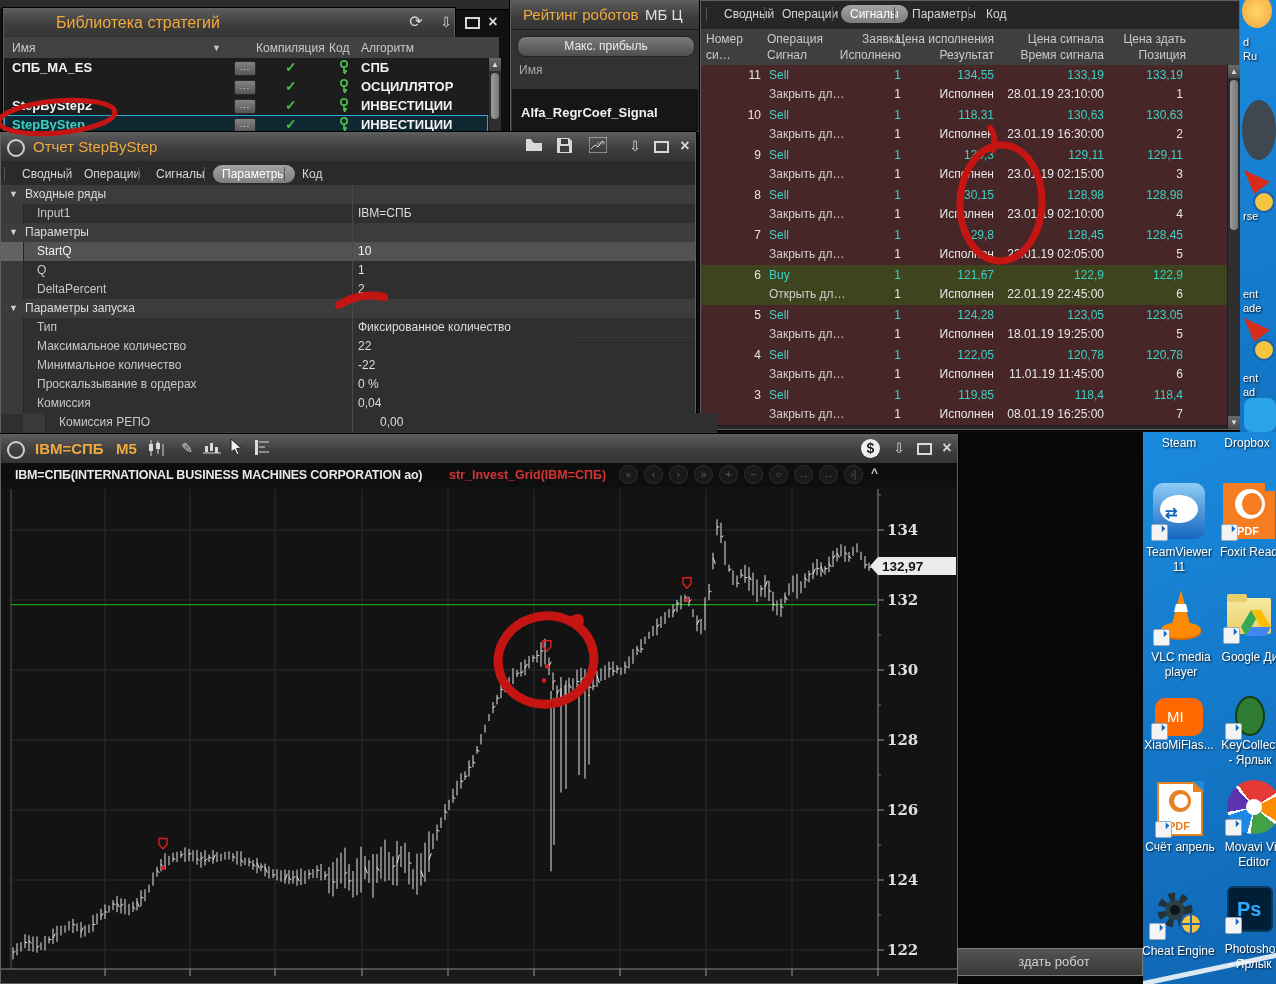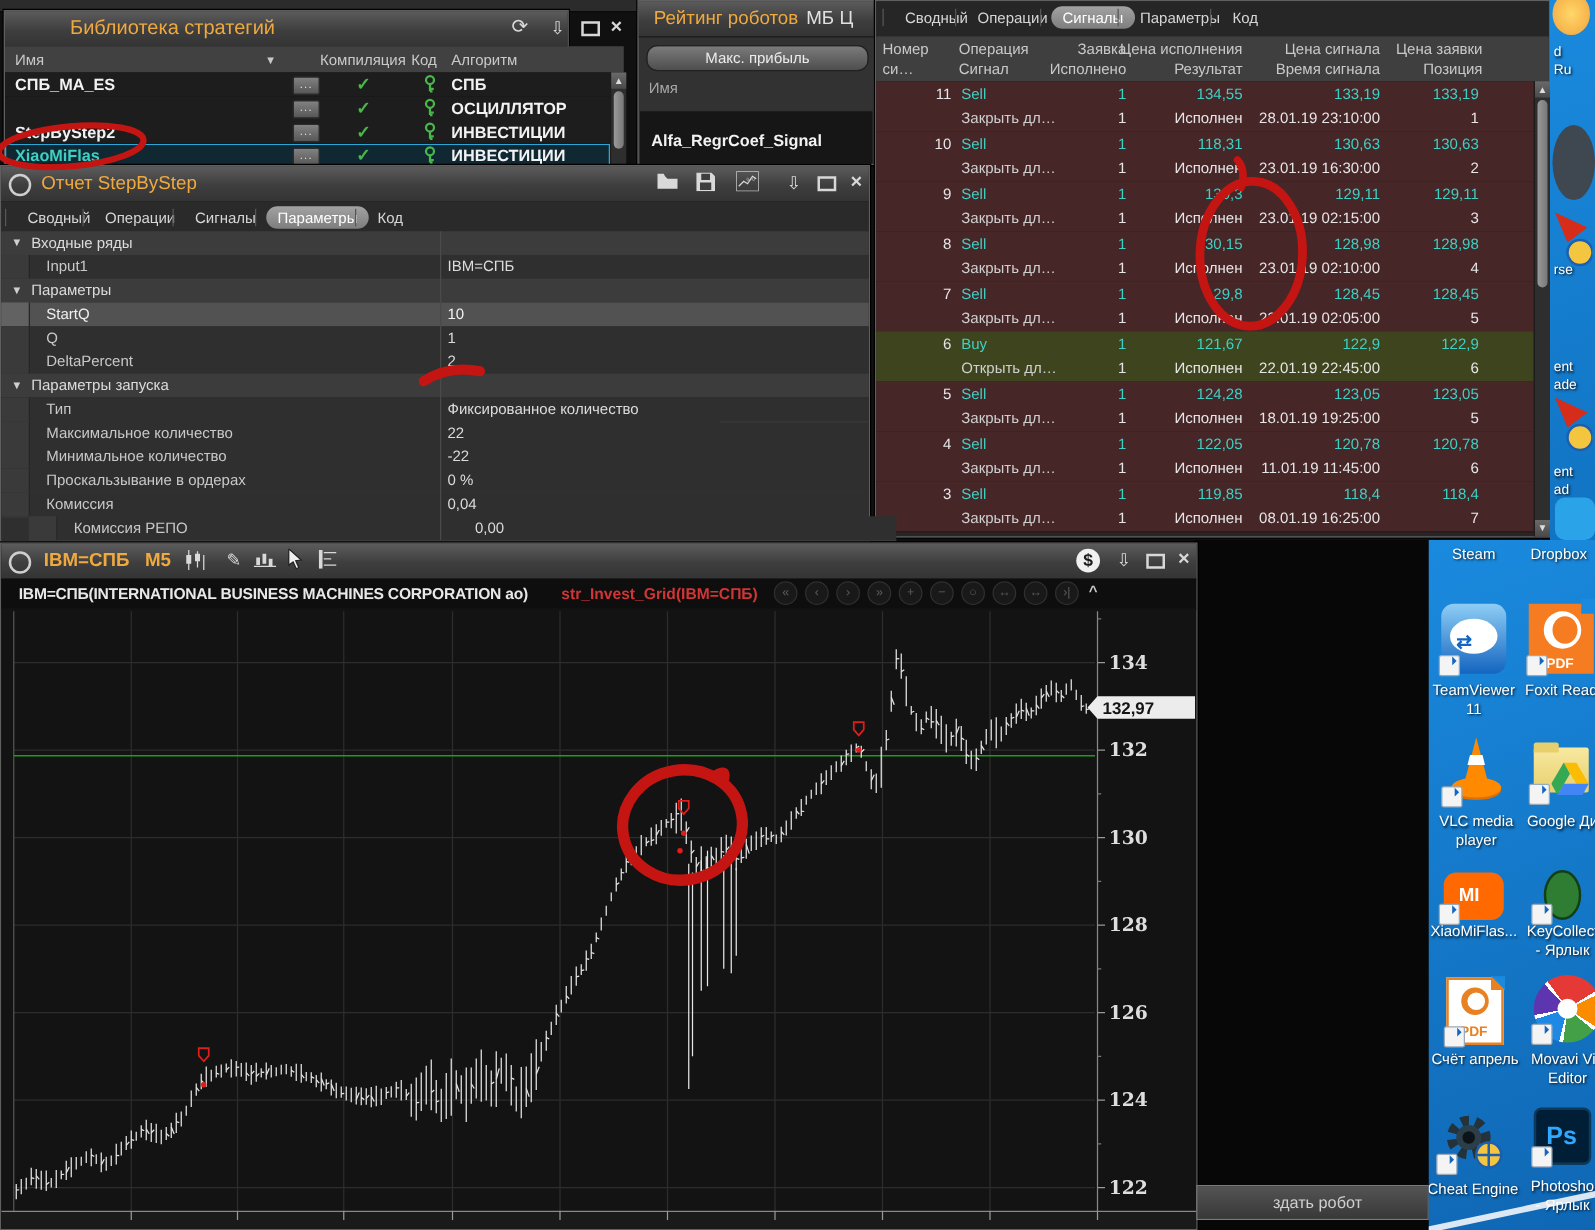--- a/index.html
+++ b/index.html
@@ -96,21 +96,21 @@
           <div class="abs check" style="left: 281px; top: 1px;">✓</div>
           <div class="abs" style="left: 333px; top: 1px; width: 14px; height: 16px;">
             <svg width="14" height="16" viewBox="0 0 14 16">
               <circle cx="7" cy="5" r="3.2" fill="none" stroke="#49b84b" stroke-width="1.8"></circle>
               <path d="M7 8 v6 M7 12 h3 M7 14 h2" stroke="#49b84b" stroke-width="1.8" fill="none"></path>
             </svg>
           </div>
           <div class="abs libname" style="left: 357px; top: 2px;">ИНВЕСТИЦИИ</div>
         </div>
         <div class="abs" style="left: 0px; top: 57px; width: 484px; height: 19px; background: rgb(16, 40, 50); border-bottom: 1px solid rgb(17, 17, 17); box-shadow: rgb(42, 166, 216) 0px 0px 0px 1px inset;">
-          <div class="abs libname" style="left: 8px; top: 2px; color: rgb(62, 208, 196);">XiaoMiFlas</div>
+          <div class="abs libname" style="left: 8px; top: 2px; color: rgb(62, 208, 196);">StepByStep</div>
           <div class="ellips-btn" style="left: 230px; top: 3px; line-height: 11px;">...</div>
           <div class="abs check" style="left: 281px; top: 1px;">✓</div>
           <div class="abs" style="left: 333px; top: 1px; width: 14px; height: 16px;">
             <svg width="14" height="16" viewBox="0 0 14 16">
               <circle cx="7" cy="5" r="3.2" fill="none" stroke="#49b84b" stroke-width="1.8"></circle>
               <path d="M7 8 v6 M7 12 h3 M7 14 h2" stroke="#49b84b" stroke-width="1.8" fill="none"></path>
             </svg>
           </div>
           <div class="abs libname" style="left: 357px; top: 2px;">ИНВЕСТИЦИИ</div>
         </div>
@@ -150,21 +150,21 @@
     <div class="abs" id="sig-header" style="left:0;top:28px;width:538px;height:36px;background:#3f3f3f;border-bottom:1px solid #151515;">
         <div class="hdrcell" style="left: 5px; top: 2px; width: 56px; text-align: left;">Номер си…</div>
         <div class="hdrcell" style="left: 66px; top: 2px; width: 90px; text-align: left;">Операция</div>
         <div class="hdrcell" style="left: 66px; top: 18px; width: 90px; text-align: left;">Сигнал</div>
         <div class="hdrcell" style="left: 120px; top: 2px; width: 80px; text-align: right;">Заявка</div>
         <div class="hdrcell" style="left: 120px; top: 18px; width: 80px; text-align: right;">Исполнено</div>
         <div class="hdrcell" style="left: 193px; top: 2px; width: 100px; text-align: right;">Цена исполнения</div>
         <div class="hdrcell" style="left: 193px; top: 18px; width: 100px; text-align: right;">Результат</div>
         <div class="hdrcell" style="left: 293px; top: 2px; width: 110px; text-align: right;">Цена сигнала</div>
         <div class="hdrcell" style="left: 293px; top: 18px; width: 110px; text-align: right;">Время сигнала</div>
-        <div class="hdrcell" style="left: 395px; top: 2px; width: 90px; text-align: right;">Цена заявки</div>
+        <div class="hdrcell" style="left: 395px; top: 2px; width: 90px; text-align: right;">Цена здать</div>
         <div class="hdrcell" style="left: 395px; top: 18px; width: 90px; text-align: right;">Позиция</div>
       </div>
     <div class="abs" id="sig-rows" style="left:0;top:64px;width:526px;height:360px;">
         <div class="abs" style="left: 0px; top: 0px; width: 526px; height: 40px; background: rgb(71, 38, 40); border-bottom: 1px solid rgba(0, 0, 0, 0.45);">
           <div class="cell w r-right" style="left: 5px; top: 3px; width: 55px;">11</div>
           <div class="cell teal" style="left: 68px; top: 3px;">Sell</div>
           <div class="cell teal r-right" style="left: 120px; top: 3px; width: 80px;">1</div>
           <div class="cell teal r-right" style="left: 193px; top: 3px; width: 100px;">134,55</div>
           <div class="cell teal r-right" style="left: 293px; top: 3px; width: 110px;">133,19</div>
           <div class="cell teal r-right" style="left: 392px; top: 3px; width: 90px;">133,19</div>
@@ -913,21 +913,21 @@
         <svg width="30" height="26" style="position:absolute;left:16px;top:22px;">
           <polygon points="10,0 20,0 30,17 20,17" fill="#fbbc04"></polygon>
           <polygon points="10,0 0,17 5,26 15,9" fill="#34a853"></polygon>
           <polygon points="5,26 25,26 30,17 10,17" fill="#4285f4"></polygon>
         </svg>
         <div class="shortcut"></div>
       </div>
       <div class="desk-label" style="left: 71px; top: 218px; width: 72px;">Google Ди</div>
       <div class="abs" style="left: 10px; top: 264px; width: 52px; height: 42px;">
         <div style="position:absolute;inset:2px;background:#ff6900;border-radius:10px;"></div>
-        <div style="position:absolute;left:14px;top:12px;color:#fff;font-weight:bold;font-size:15px;">MI</div>
+        <div style="position:absolute;left:14px;top:12px;color:#fff;font-weight:normal;font-size:15px;">MI</div>
         <div class="shortcut"></div>
       </div>
       <div class="desk-label" style="left: 0px; top: 306px; width: 72px;">XiaoMiFlas...</div>
       <div class="abs" style="left: 84px; top: 262px; width: 46px; height: 44px;">
         <svg width="46" height="44">
           <ellipse cx="23" cy="22" rx="14" ry="19" fill="#2e7d32" stroke="#124016" stroke-width="2"></ellipse>
         </svg>
         <div class="shortcut"></div>
       </div>
       <div class="desk-label" style="left: 71px; top: 306px; width: 72px;">KeyCollect</div>

